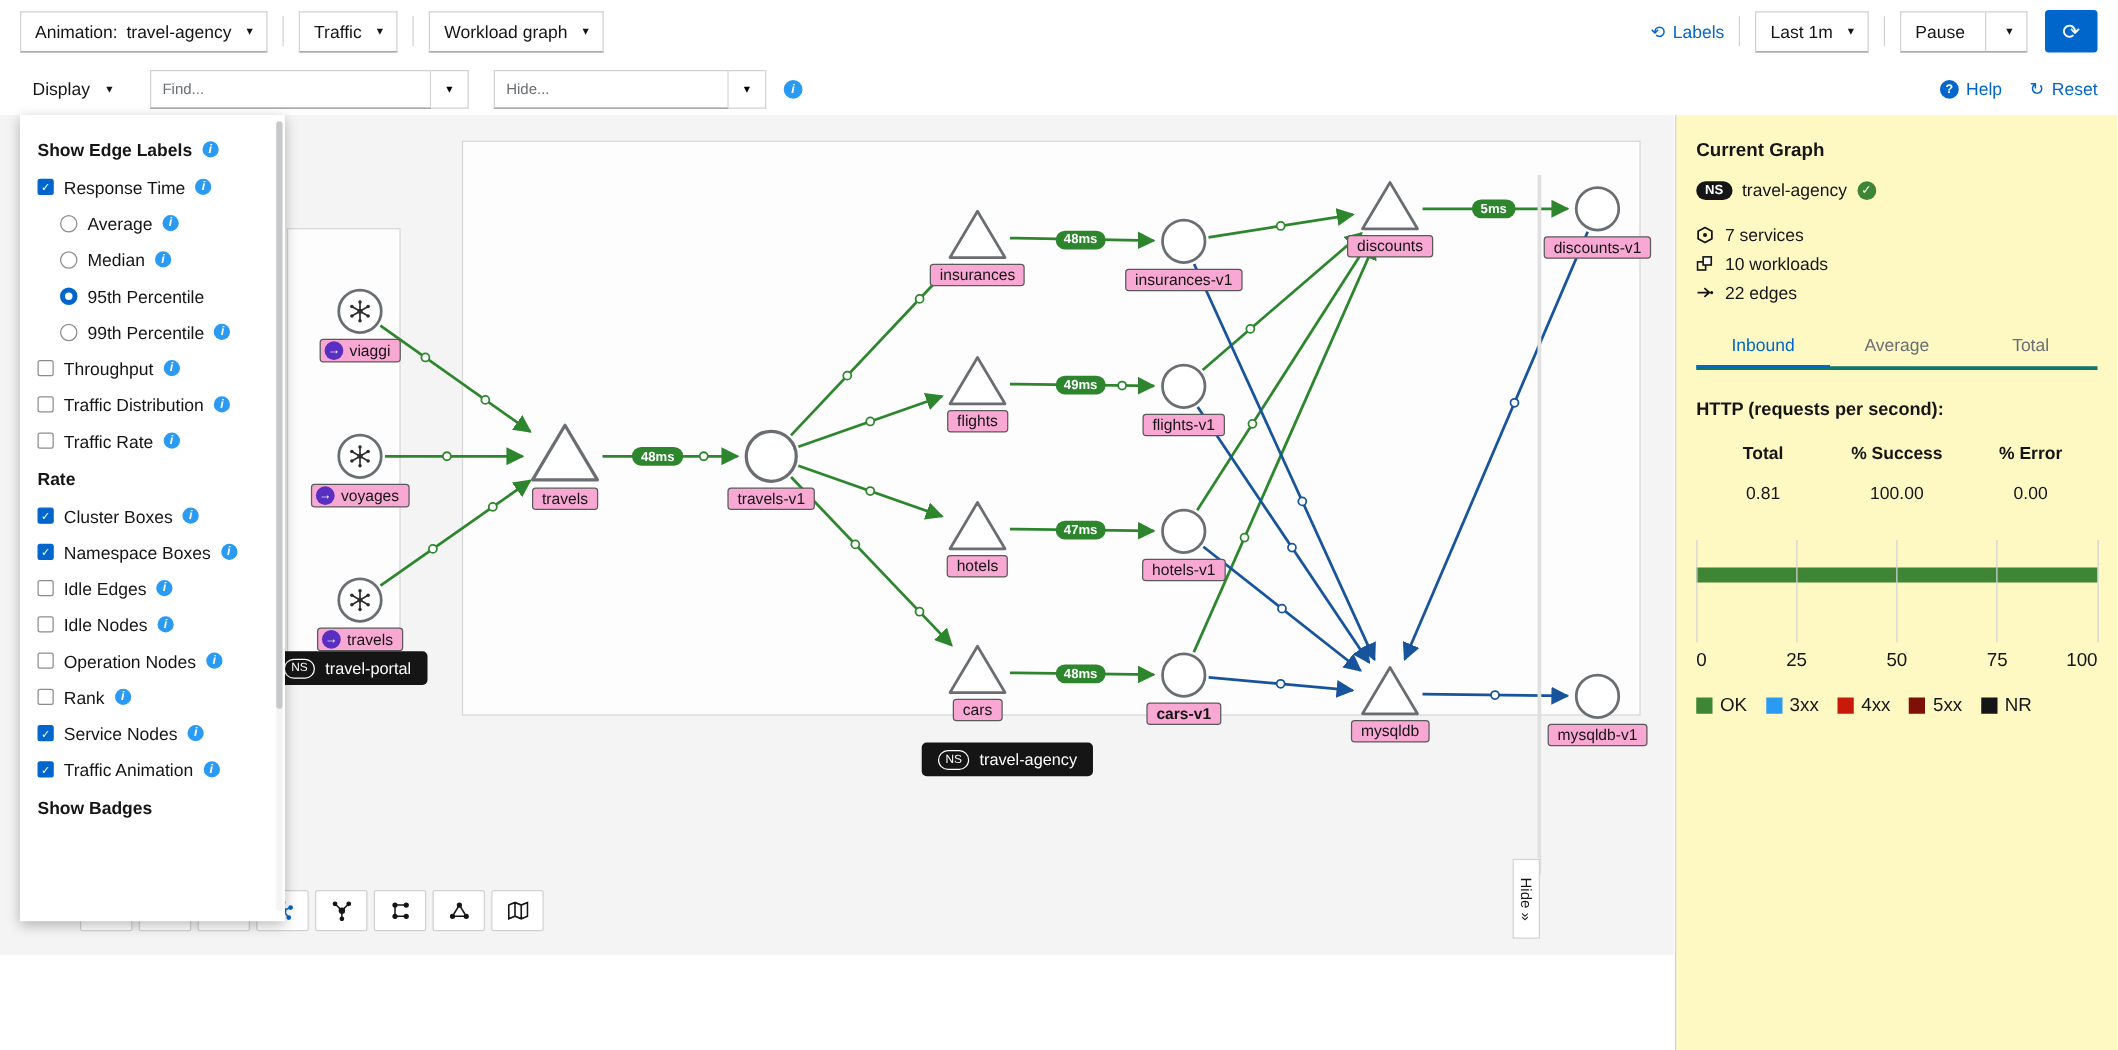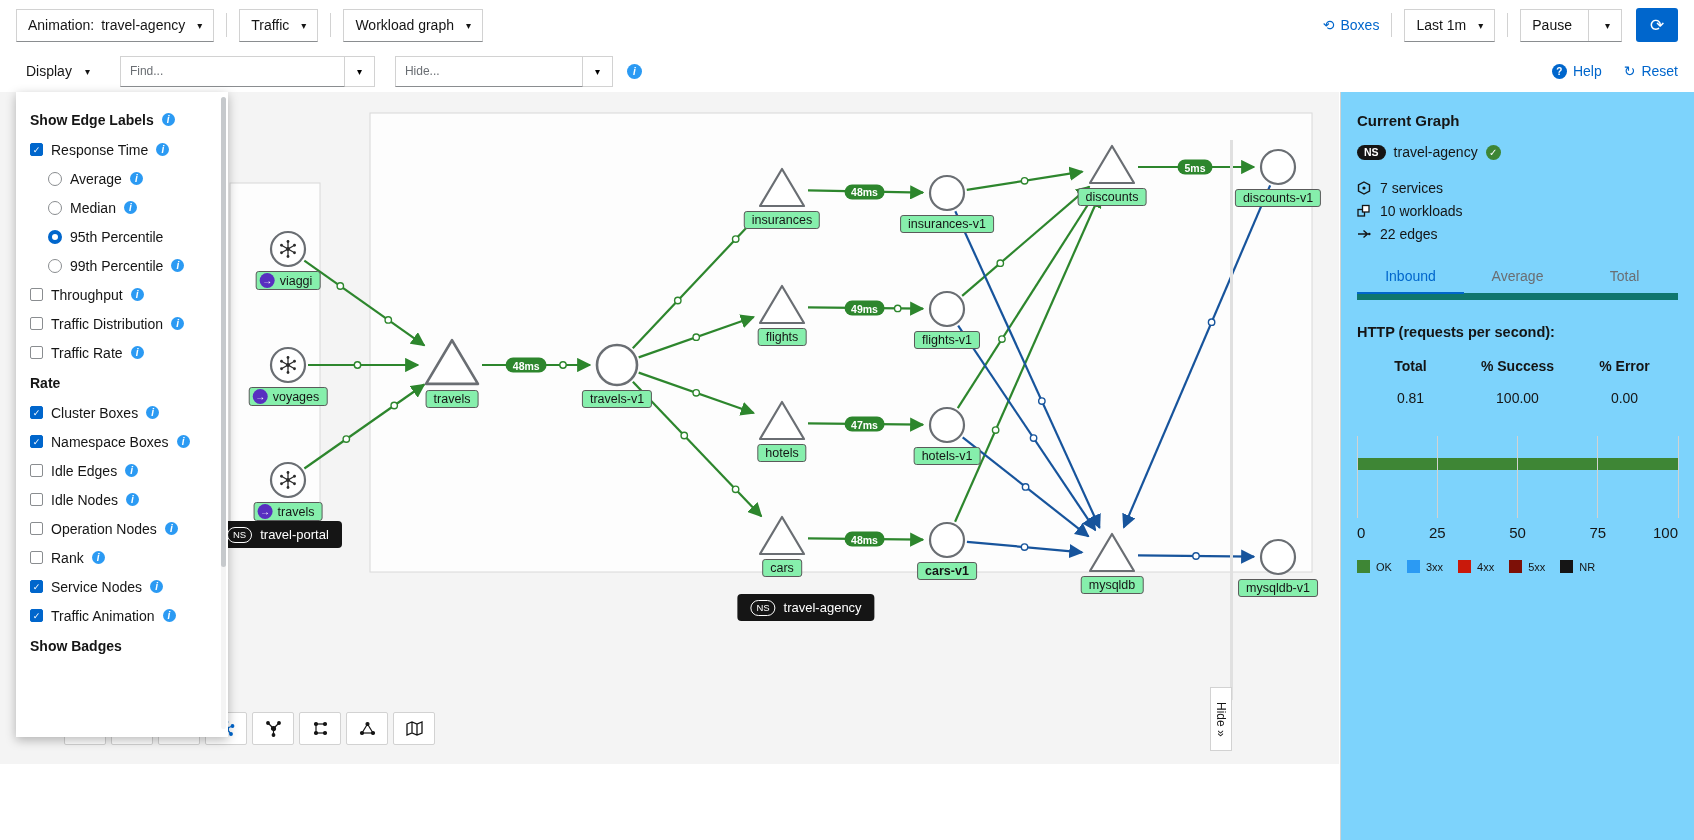--- a/index.html
+++ b/index.html
@@ -38,53 +38,53 @@
   .rb { width:14px; height:14px; border:1px solid #8a8d90; border-radius:50%; background:#fff; flex:none; }
   .rb.selected { border:4.5px solid #0066cc; }
   .menu-label { flex:0 1 auto; }
   .menu-scroll { position:absolute; right:2px; top:5px; width:5px; height:632px; background:#f4f4f4; border-radius:3px; }
   .menu-thumb { position:absolute; top:0; width:5px; height:470px; background:#c6c9cc; border-radius:3px; }
 
   
   .graph-area { position:absolute; top:92px; left:0; width:1339px; height:672px; background:#f4f4f4; }
   #graph-svg { position:absolute; left:0; top:0; }
   #graph-overlay { position:absolute; left:0; top:0; width:1339px; height:672px; pointer-events:none; }
-  .node-label { position:absolute; transform:translateX(-50%); background:#86efac; border:1px solid #5a5a5a; border-radius:3px; padding:1px 7px; font-size:12.5px; white-space:nowrap; display:flex; align-items:center; gap:5px; pointer-events:auto; cursor:pointer; }
+  .node-label { position:absolute; transform:translateX(-50%); background:#f9a8d4; border:1px solid #5a5a5a; border-radius:3px; padding:1px 7px; font-size:12.5px; white-space:nowrap; display:flex; align-items:center; gap:5px; pointer-events:auto; cursor:pointer; }
   .purple-badge { width:15px; height:15px; border-radius:50%; background:#582fc0; color:#fff; font-size:10px; display:flex; align-items:center; justify-content:center; margin-left:-4px; flex:none; }
   .edge-pill { position:absolute; transform:translate(-50%,-50%); background:#2d862d; color:#fff; font-weight:bold; font-size:10.5px; padding:1.5px 7px; border-radius:9px; white-space:nowrap; }
   .ns-badge { position:absolute; background:#151515; color:#fff; border-radius:4px; height:27px; display:flex; align-items:center; gap:8px; padding:0 13px; font-size:13px; pointer-events:auto; cursor:pointer; white-space:nowrap; }
   .ns-badge.center { transform:translateX(-50%); }
   .ns-chip { border:1px solid #fff; border-radius:9px; font-size:9.5px; padding:0 5px; line-height:14px; }
   .graph-scrollbar { position:absolute; left:1230px; top:48px; width:3px; height:560px; background:#e0e0e0; }
 
   
   .graph-toolbar { position:absolute; left:64px; top:620px; display:flex; gap:5px; }
   .gt-btn { width:42px; height:33px; background:#fff; border:1px solid #d2d2d2; border-radius:2px; display:flex; align-items:center; justify-content:center; color:#151515; cursor:pointer; font-size:16px; }
   .gt-btn.active { color:#0066cc; }
   .hide-btn { position:absolute; left:1210px; top:595px; width:22px; height:64px; background:#fff; border:1px solid #d2d2d2; writing-mode:vertical-rl; display:flex; align-items:center; justify-content:center; gap:3px; font-size:12px; color:#151515; cursor:pointer; }
 
   
-  .side-panel { position:absolute; left:1340px; top:92px; width:354px; height:748px; background:#7dd3fc; border-left:1px solid #d2d2d2; padding:20px 16px; }
+  .side-panel { position:absolute; left:1340px; top:92px; width:354px; height:748px; background:#fef9c3; border-left:1px solid #d2d2d2; padding:20px 16px; }
   .panel-title { font-size:15px; font-weight:bold; margin-bottom:15px; }
   .ns-row { display:flex; align-items:center; gap:8px; font-size:14px; margin-bottom:16px; }
   .ns-chip-dark { background:#151515; color:#fff; border-radius:10px; font-size:10.5px; padding:1.5px 7px; font-weight:bold; }
   .ok-check { width:15px; height:15px; border-radius:50%; background:#3e8635; color:#fff; font-size:10px; display:inline-flex; align-items:center; justify-content:center; }
   .stats-row { display:flex; align-items:center; gap:9px; font-size:14px; height:23px; }
-  .tabs { display:flex; margin-top:14px; border-bottom:7px solid #0f766e; }
+  .tabs { display:flex; margin-top:14px; border-bottom:3px solid #0f766e; }
   .tab { flex:1; text-align:center; padding:9px 0 8px 0; font-size:14px; color:#6a6e73; cursor:pointer; border-bottom:2px solid transparent; margin-bottom:-1px; }
   .tab.active { color:#0066cc; border-bottom-color:#0066cc; }
   .http-title { font-weight:bold; font-size:14.5px; margin-top:24px; }
   .http-table { display:grid; grid-template-columns:1fr 1fr 1fr; row-gap:16px; margin-top:18px; text-align:center; font-size:14px; }
   .http-table .hdr { font-weight:bold; }
   .mini-chart { position:relative; height:82px; margin-top:30px; }
   .gridline { position:absolute; top:0; bottom:0; width:1px; background:#d2d2d2; }
   .chart-bar { position:absolute; top:22px; height:12px; left:0; }
   .axis-labels { position:relative; height:20px; margin-top:6px; font-size:15px; }
   .axis-labels span { position:absolute; top:0; }
-  .legend { display:flex; align-items:flex-end; gap:15px; margin-top:16px; font-size:11px; }
+  .legend { display:flex; align-items:flex-end; gap:15px; margin-top:16px; font-size:15px; }
   .legend-item { display:flex; align-items:center; gap:6px; }
   .legend-swatch { width:13px; height:13px; display:inline-block; }
 </style>
 </head>
 <body>
 
 <div class="app">
 
   <header class="topbar">
     <div class="select-box">
@@ -98,21 +98,21 @@
       <span class="caret">▾</span>
     </div>
     <span class="vdiv"></span>
     <div class="select-box">
       <span>Workload graph</span>
       <span class="caret">▾</span>
     </div>
     <div class="tb-right">
       <a class="blue-link">
         <span>⟲</span>
-        <span>Boxes</span>
+        <span>Labels</span>
       </a>
       <span class="vdiv"></span>
       <div class="select-box">
         <span>Last 1m</span>
         <span class="caret">▾</span>
       </div>
       <span class="vdiv"></span>
       <div class="select-box" style="margin-right:14px;">
         <span>Pause</span>
         <span class="split-divider"></span>

